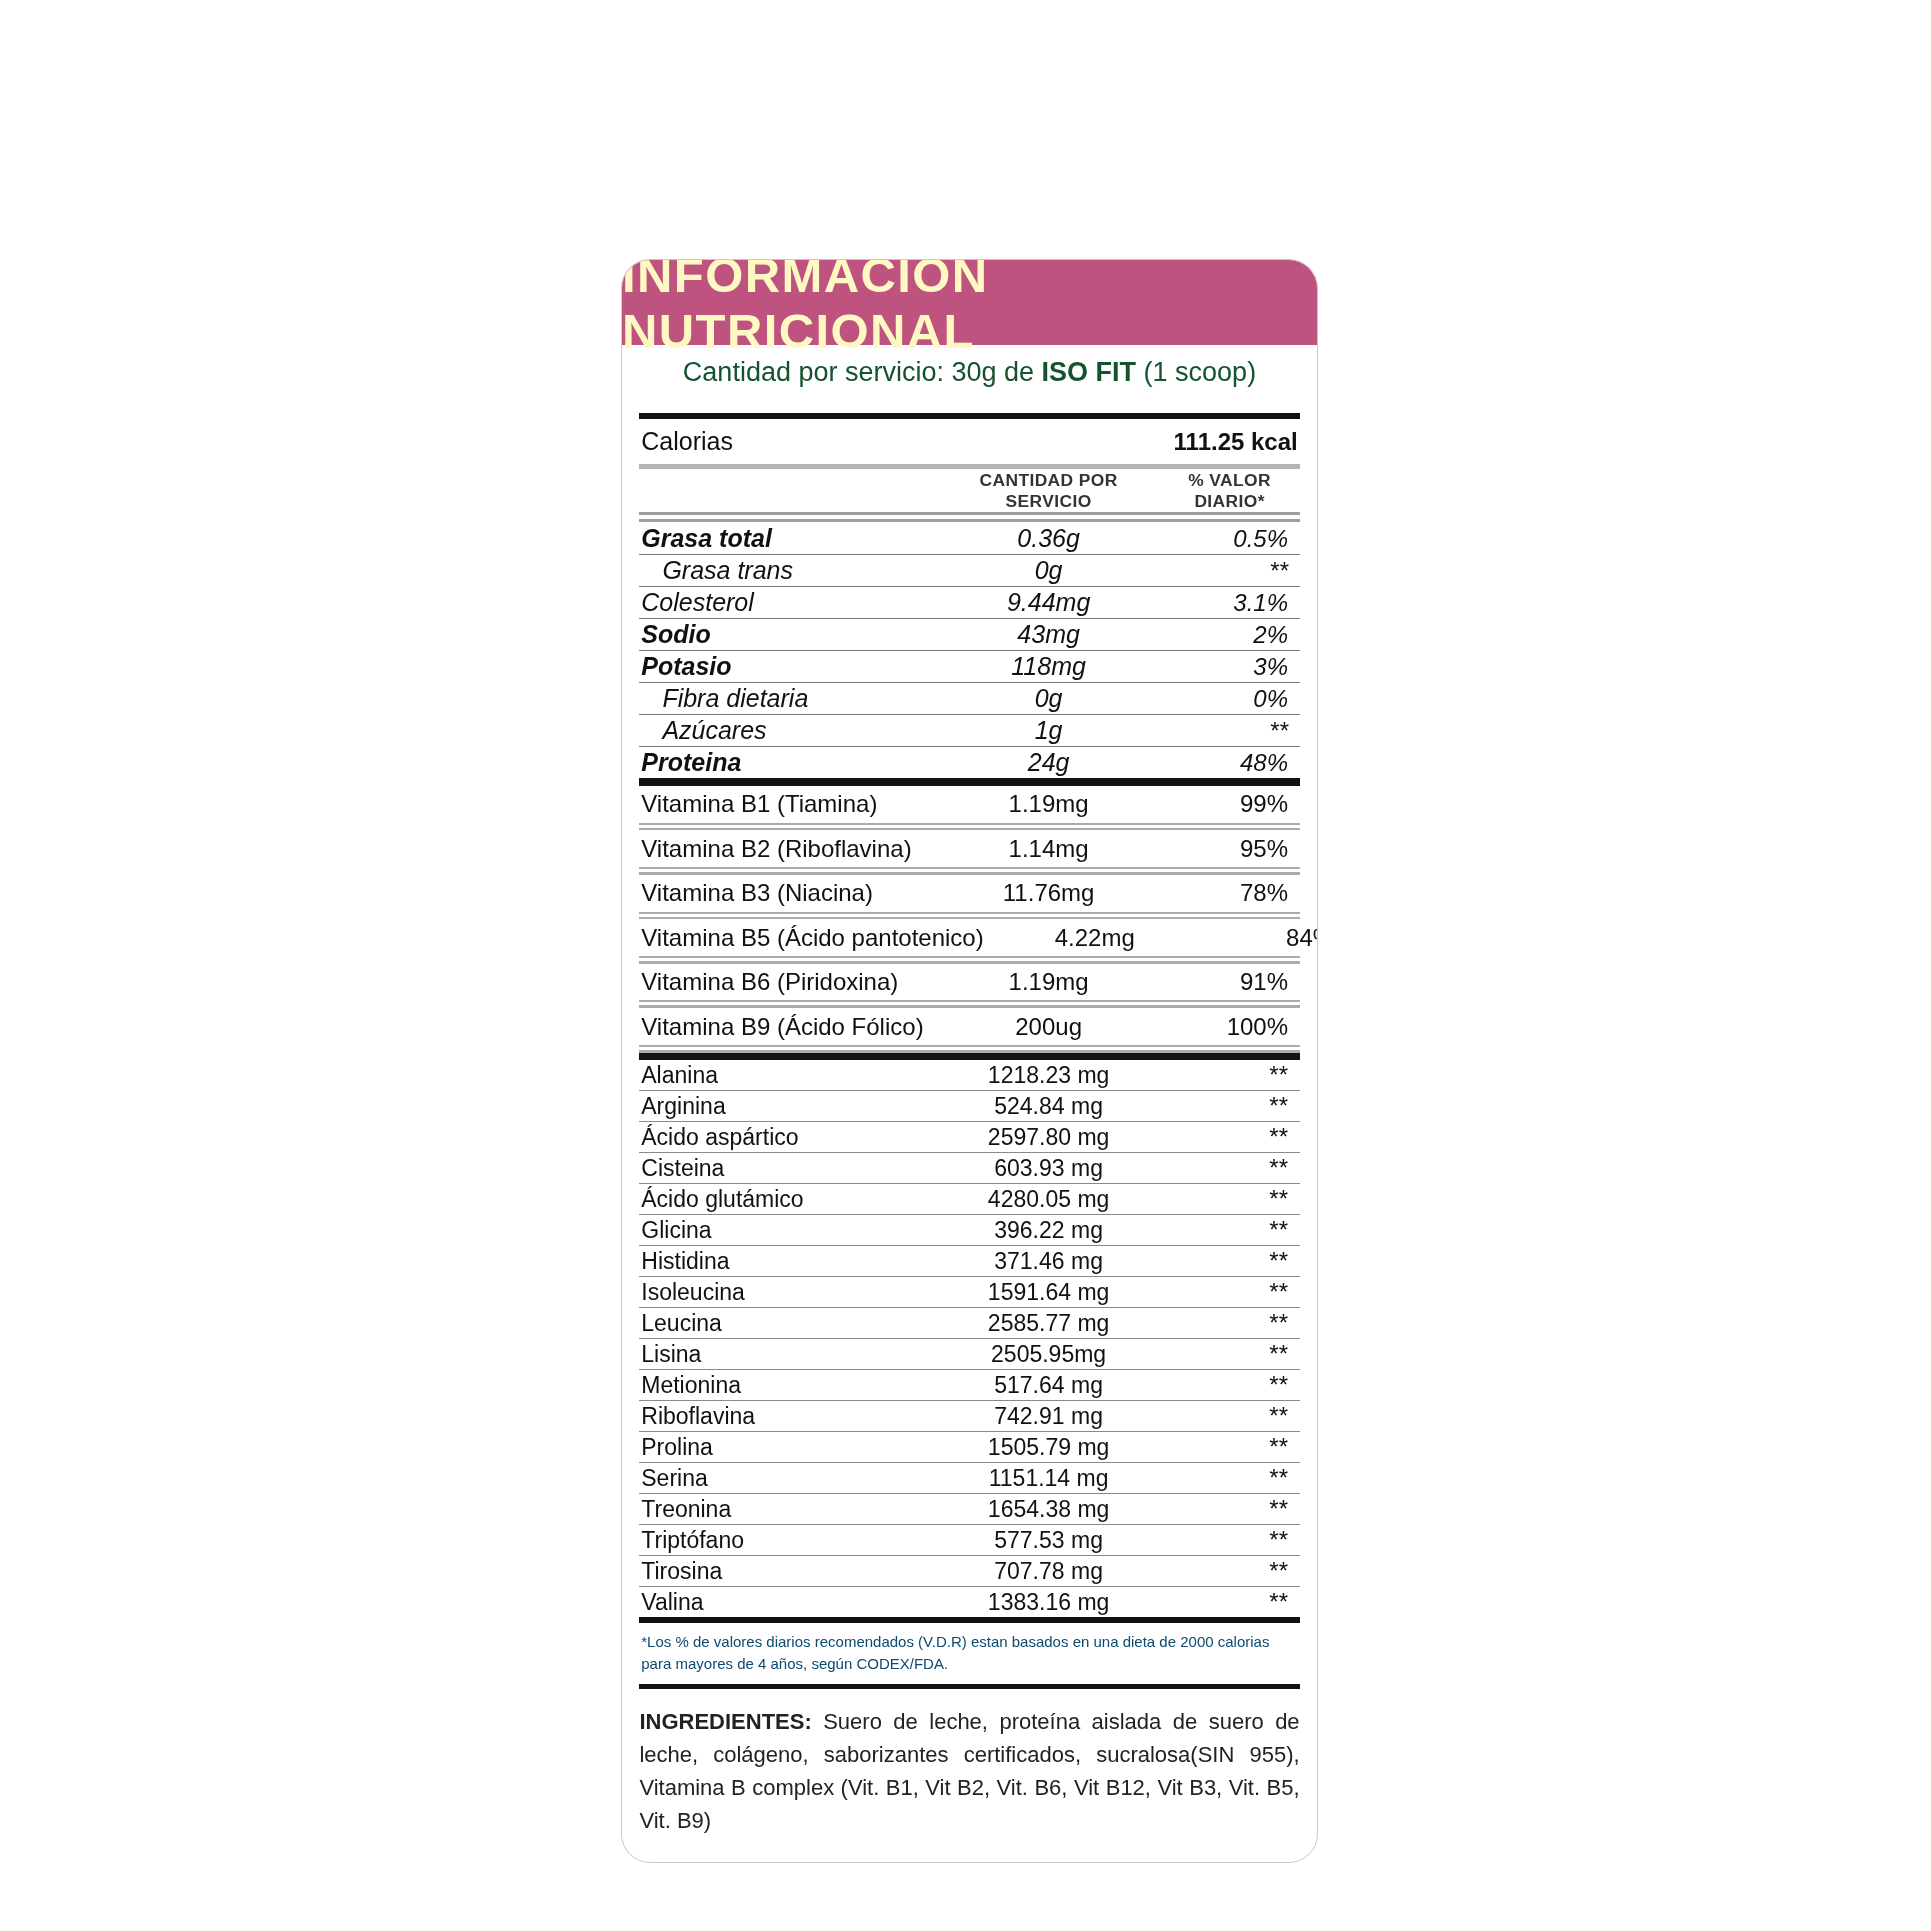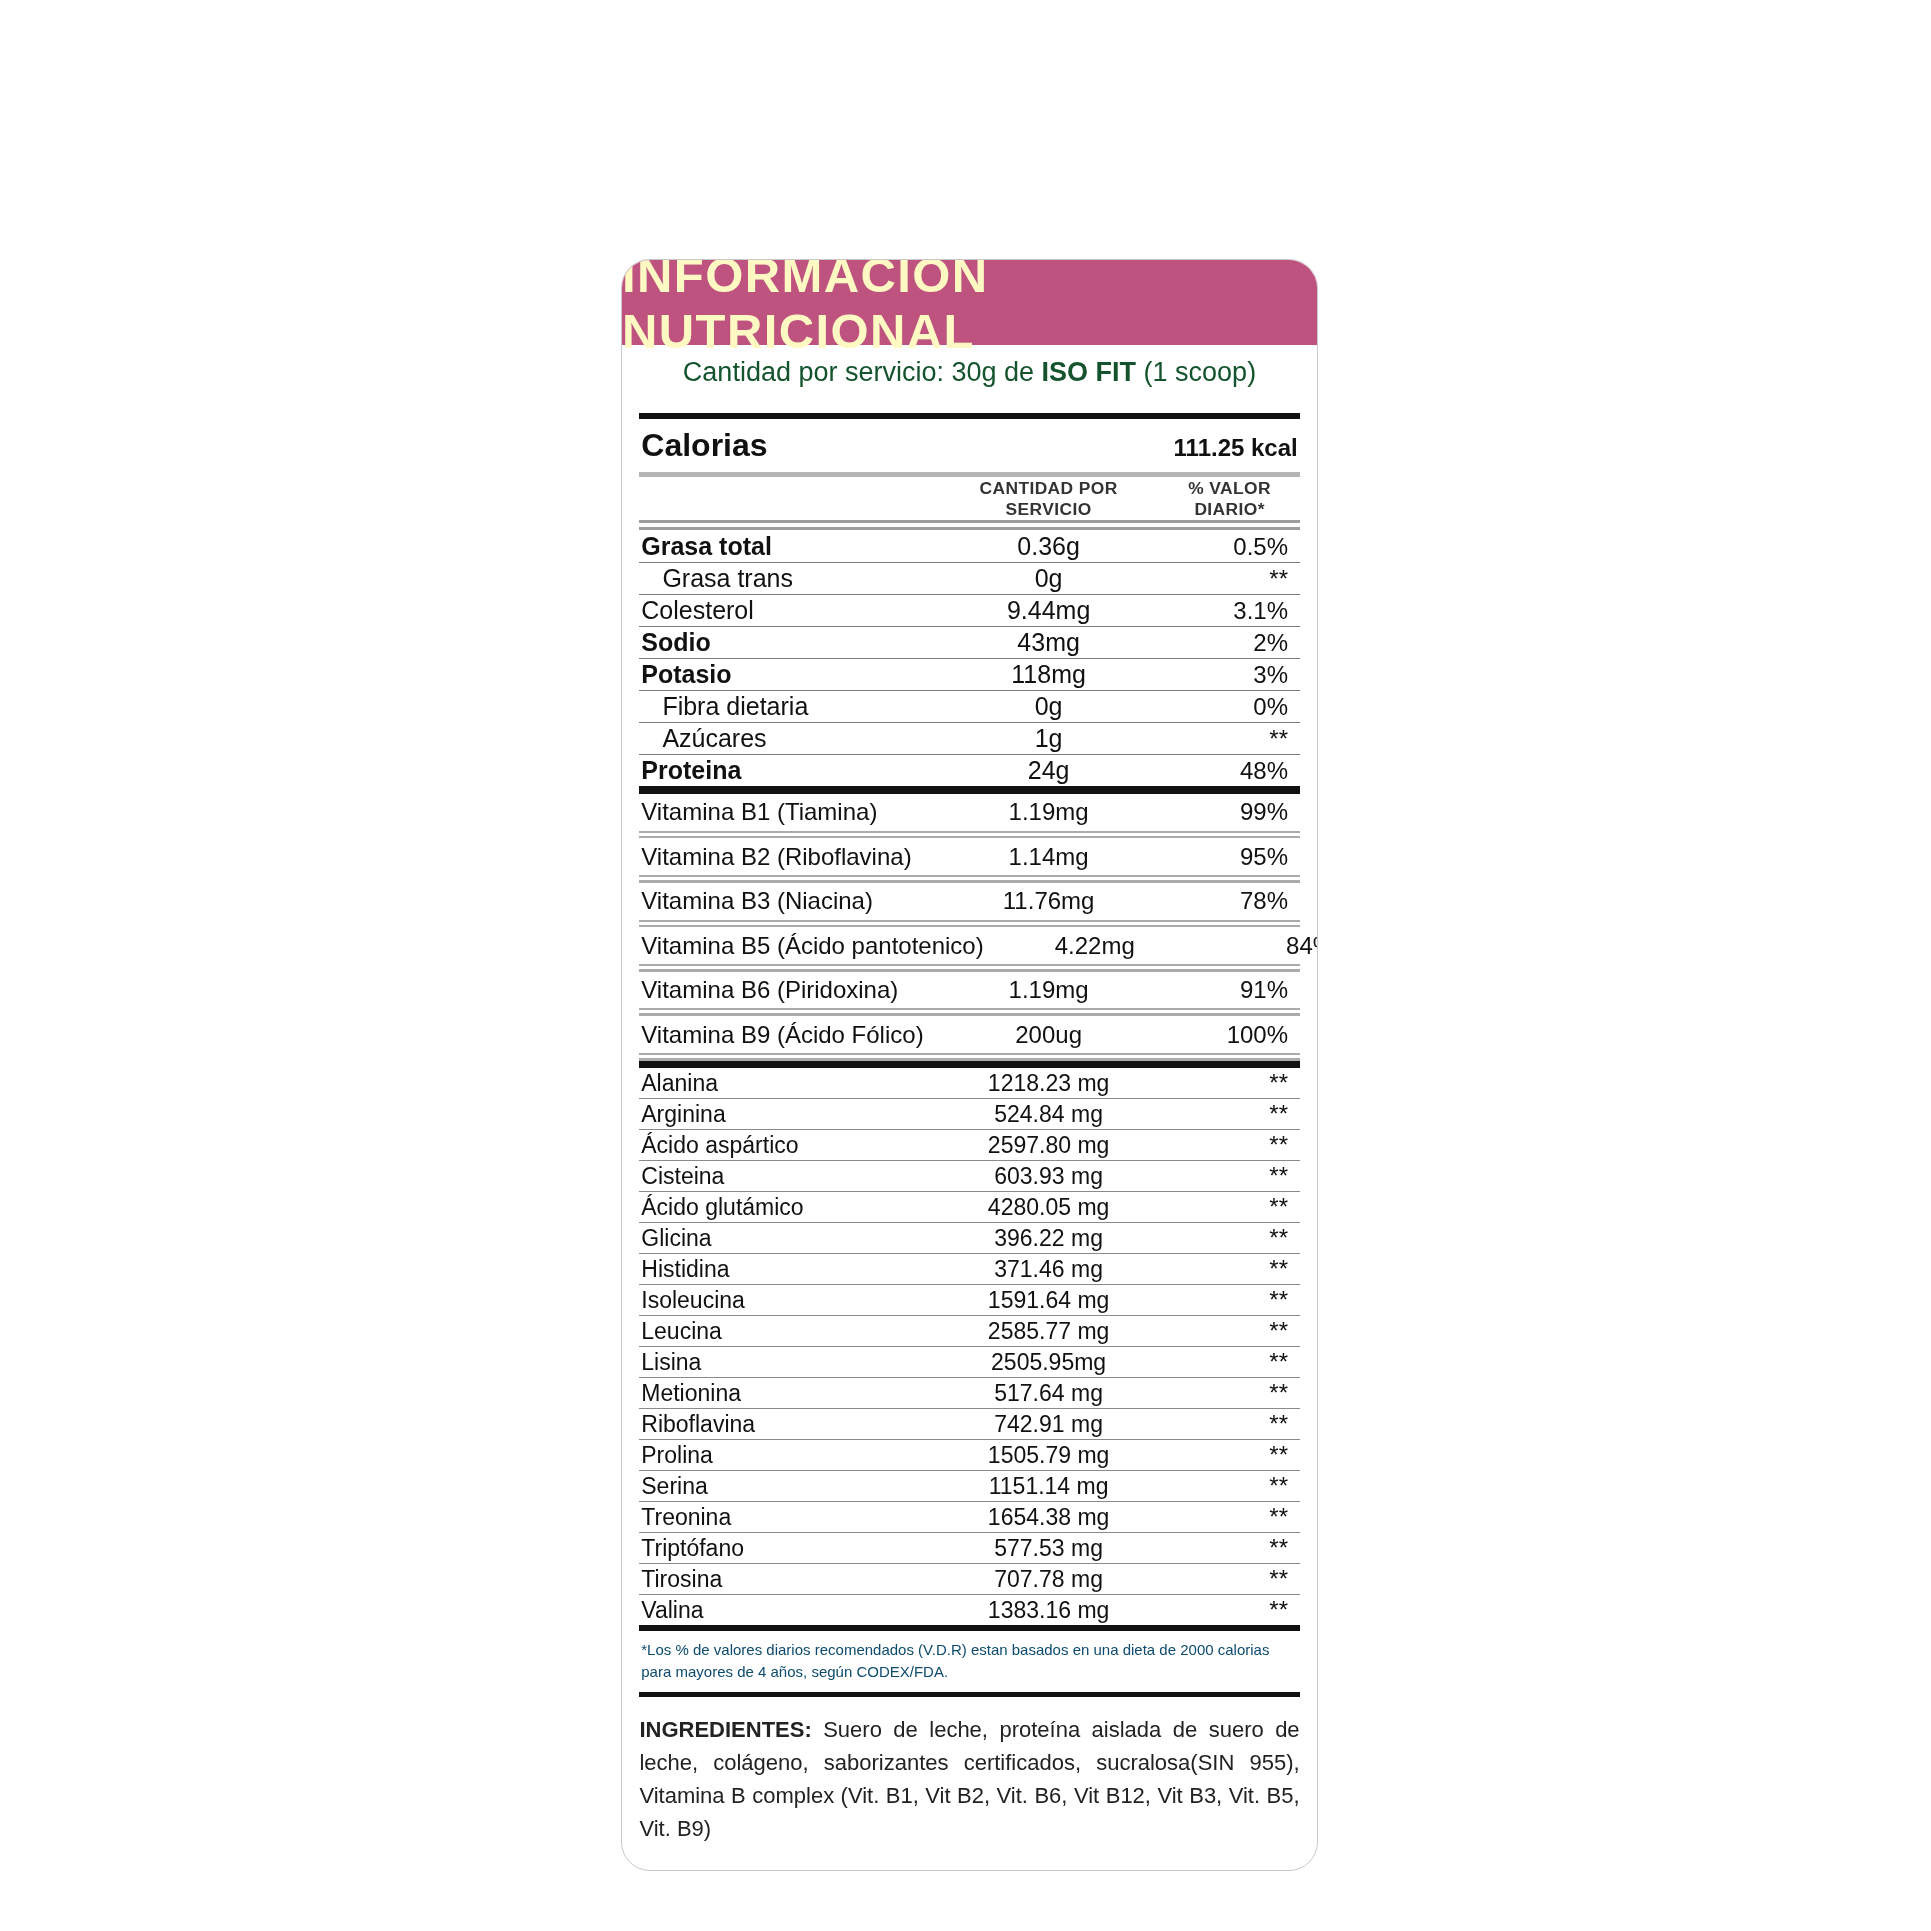--- a/index.html
+++ b/index.html
@@ -12,31 +12,31 @@
   .serving{margin-top:11.6px;text-align:center;font-size:27px;color:#14532d;}
   .serving b{font-weight:800;}
   .inner{padding:0 17.4px;}
   .rule-thick{height:6.8px;background:#111;margin-top:25px;}
   .rule-gray{height:4.8px;background:#b5b5b5;margin:1.9px 0;}
   .rule-double{height:9.7px;margin:1px 0;
       background:linear-gradient(#9e9e9e 0 2.9px,#ffffff 2.9px 6.8px,#9e9e9e 6.8px 9.7px);}
   .rule-black8{height:7.7px;background:#111;}
   .rule-black5{height:5.8px;background:#111;}
   .cal-row{display:flex;justify-content:space-between;align-items:baseline;padding:7.7px 1.9px 5.8px 1.9px;}
-  .cal-row .cal-label{font-size:32px;font-weight:700;}
+  .cal-row .cal-label{font-size:25px;font-weight:400;}
   .cal-row .cal-value{font-size:24px;font-weight:800;}
   .col-head{display:grid;grid-template-columns:1fr 222px 140px;align-items:center;height:41px;}
   .col-head span{font-size:17.4px;font-weight:600;color:#333;letter-spacing:0.4px;text-align:center;}
   .row{display:grid;grid-template-columns:1fr 222px 140px;align-items:center;}
   .row .c-label{font-size:25px;text-align:left;padding-left:1.9px;white-space:nowrap;}
   .row .c-value{font-size:25px;text-align:center;}
   .row .c-dv{font-size:24px;text-align:right;padding-right:11.6px;}
   .row.bold .c-label{font-weight:800;}
   .row.indent .c-label{padding-left:23px;}
-  .nutrients .row{height:31px;border-bottom:1.9px solid #7a7a7a;}
+  .nutrients .row{height:31px;border-bottom:1.9px solid #7a7a7a;font-style:italic;}
   .nutrients .row:last-child{border-bottom:none;}
   .vitamins .row{height:29px;margin:3.9px 0;}
   .vitamins .divider{height:7.7px;background:linear-gradient(#ababab 0 2.4px,#ffffff 2.4px 5.3px,#ababab 5.3px 7.7px);}
   .vitamins .c-label,.vitamins .c-value{font-size:24px;}
   .aminos .row{height:30px;border-bottom:1.9px solid #8a8a8a;}
   .aminos .row:last-child{border-bottom:none;}
   .aminos .c-label,.aminos .c-value{font-size:23px;}
   .footnote{margin:7.7px 1.9px 7.7px 1.9px;font-size:15px;line-height:1.5;color:#0c4a6e;font-weight:400;max-width:657px;}
   .ingredients{margin:15.4px 0 0 0;padding-bottom:25px;font-size:22px;line-height:1.5;text-align:justify;color:#222;}
   .ingredients b{font-weight:800;}

